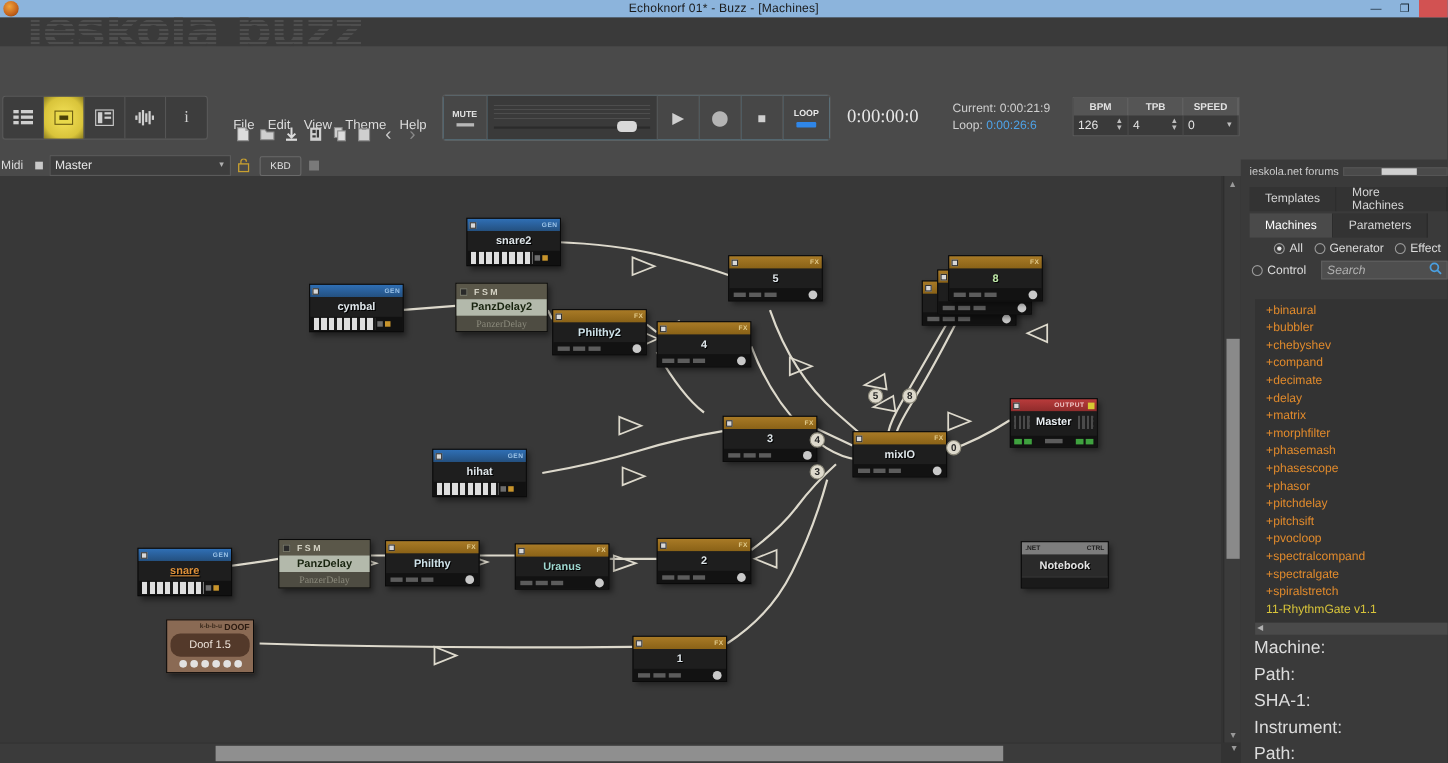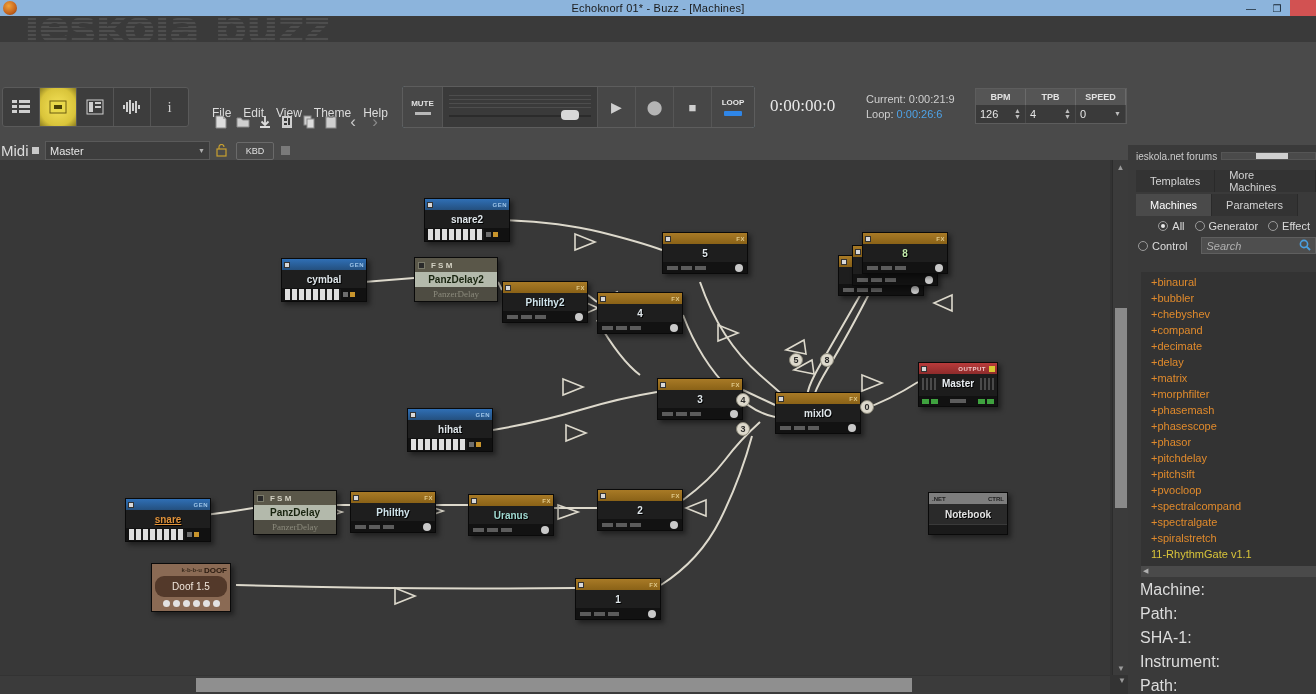--- a/index.html
+++ b/index.html
@@ -150,21 +150,21 @@
   #bpm-panel .vals div {
     width: 50px; font-size: 11px; color: #e6e6e6; padding: 3px 4px;
     display: flex; justify-content: space-between; align-items: center;
     border-right: 1px solid #4a4a4a;
   }
   .spin { font-size: 7px; color: #bdbdbd; line-height: 6px; }
 
   
   #io-rows { position: absolute; left: 0px; top: 98px; }
   .io-row { display: flex; align-items: center; height: 21px; margin-bottom: 1px; }
-  .io-lbl { width: 30px; font-size: 15px; color: #dcdcdc; padding-left: 1px; }
+  .io-lbl { width: 30px; font-size: 11px; color: #dcdcdc; padding-left: 1px; }
   .io-sq { width: 7px; height: 7px; background: #c9c9c9; margin-left: 2px; }
   .io-combo {
     margin-left: 6px; width: 165px; height: 19px; background: #3d3d3d;
     border: 1px solid #5a5a5a; font-size: 11px; color: #e6e6e6;
     display: flex; align-items: center; padding: 0 4px; justify-content: space-between;
   }
   .io-ico { width: 22px; display: flex; justify-content: center; color: #c8c8c8; }
   .io-btn {
     width: 38px; height: 18px; background: #4a4a4a; border: 1px solid #6a6a6a;
     font-size: 9px; color: #e0e0e0; display: flex; align-items: center; justify-content: center;
@@ -762,21 +762,21 @@
       <div class="mname">3</div>
       <div class="mfoot">
         <div class="slot"></div>
         <div class="slot"></div>
         <div class="slot"></div>
         <div class="knob"></div>
       </div>
     </div>
   </div>
 
-  <div class="machine" style="left:407px;top:248px;border-radius:16px;">
+  <div class="machine" style="left:393px;top:248px;border-radius:16px;">
     <div class="mbox">
       <div class="mhead head-gen">
         <div class="sq"></div>
         <div class="tag">GEN</div>
       </div>
       <div class="mname">hihat</div>
       <div class="keys-wrap">
         <div class="kb"></div>
         <div class="dot"></div>
         <div class="dot amber"></div>

